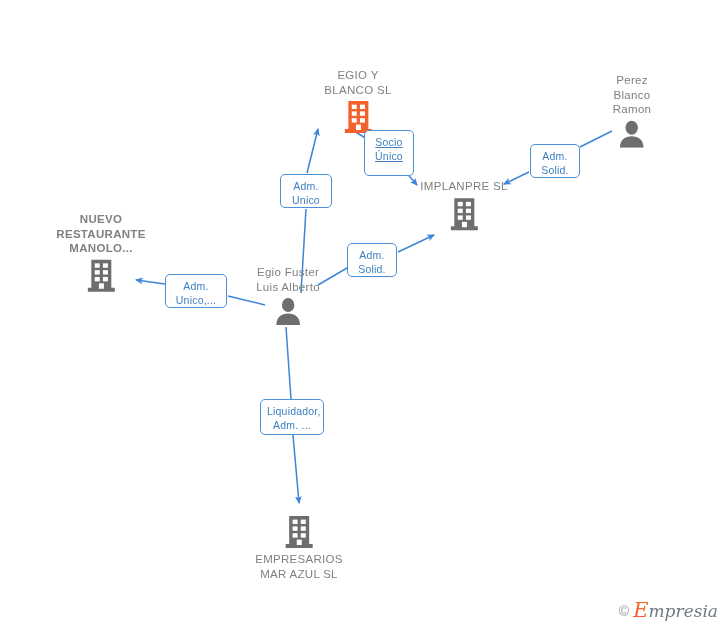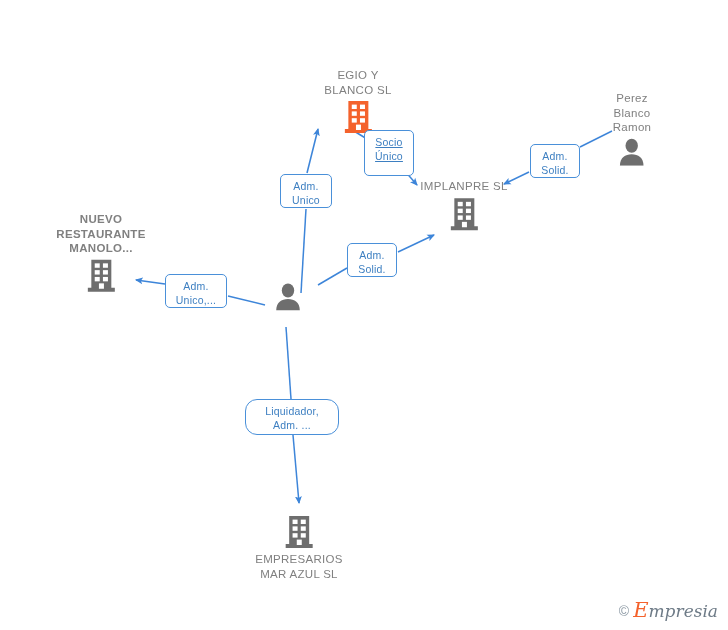--- a/index.html
+++ b/index.html
@@ -107,21 +107,21 @@
       <rect x="16.6" y="4.6" width="5" height="4.4"></rect>
       <rect x="8.4" y="11.4" width="5" height="4.4"></rect>
       <rect x="16.6" y="11.4" width="5" height="4.4"></rect>
       <rect x="8.4" y="18.2" width="5" height="4.4"></rect>
       <rect x="16.6" y="18.2" width="5" height="4.4"></rect>
       <rect x="12.6" y="24.6" width="5" height="5.4"></rect>
     </g>
   </svg>
 </div>
 
-<div class="node label-above" style="left:632px;top:128px;">
+<div class="node label-above" style="left:632px;top:110px;">
   <div class="node-label">Perez
 Blanco
 Ramon</div>
   <svg class="node-icon" width="30" height="28" viewBox="0 0 30 28">
     <g fill="#6e6e6e">
       <ellipse cx="15" cy="8" rx="6.2" ry="7.1"></ellipse>
       <path d="M3.2,28 C3.2,20.2 8.5,16.6 15,16.6 C21.5,16.6 26.8,20.2 26.8,28 Z"></path>
     </g>
   </svg>
 </div>
@@ -160,20 +160,22 @@
       <rect x="8.4" y="11.4" width="5" height="4.4"></rect>
       <rect x="16.6" y="11.4" width="5" height="4.4"></rect>
       <rect x="8.4" y="18.2" width="5" height="4.4"></rect>
       <rect x="16.6" y="18.2" width="5" height="4.4"></rect>
       <rect x="12.6" y="24.6" width="5" height="5.4"></rect>
     </g>
   </svg>
 </div>
 
 <div class="node label-above" style="left:288px;top:295px;">
+  <div class="node-label">Egio Fuster
+Luis Alberto</div>
   <svg class="node-icon" width="30" height="28" viewBox="0 0 30 28">
     <g fill="#6e6e6e">
       <ellipse cx="15" cy="8" rx="6.2" ry="7.1"></ellipse>
       <path d="M3.2,28 C3.2,20.2 8.5,16.6 15,16.6 C21.5,16.6 26.8,20.2 26.8,28 Z"></path>
     </g>
   </svg>
 </div>
 
 <div class="node label-below" style="left:299px;top:548px;text-align:center;">
   <svg class="node-icon" width="30" height="34" viewBox="0 0 30 34">
@@ -203,19 +205,19 @@
 
 <div class="edge-label" style="left:555px;top:161px;width:50px;height:34px;">Adm.
 Solid.</div>
 
 <div class="edge-label" style="left:372px;top:260px;width:50px;height:34px;">Adm.
 Solid.</div>
 
 <div class="edge-label" style="left:196px;top:291px;width:62px;height:34px;">Adm.
 Unico,...</div>
 
-<div class="edge-label" style="left:292px;top:417px;width:94px;height:36px;border-radius:12px;">Liquidador,
+<div class="edge-label" style="left:292px;top:417px;width:64px;height:36px;">Liquidador,
 Adm. ...</div>
 
 <div class="watermark">
   <span class="wm-c">©</span>
   <span class="wm-text"><span class="wm-e">E</span><span>mpresia</span></span>
 </div>
 
 </body></html>

